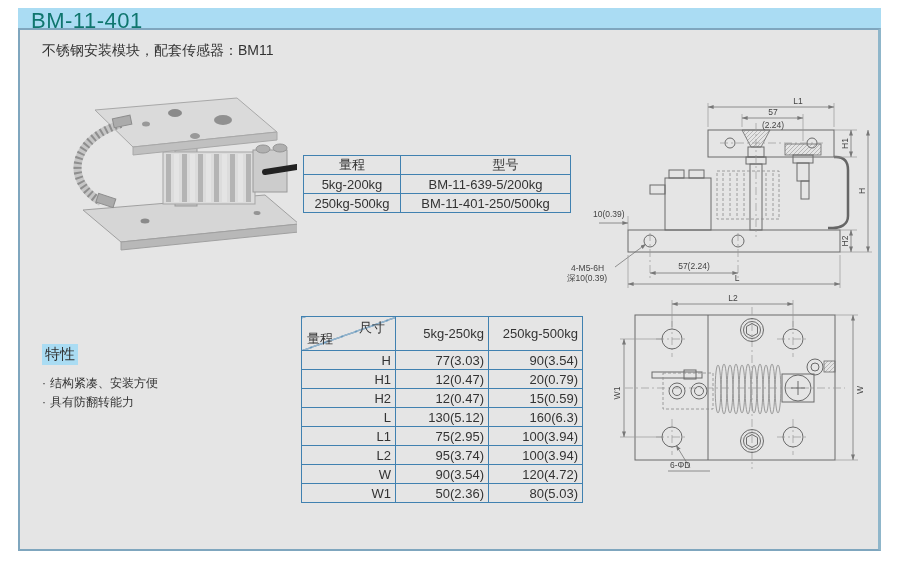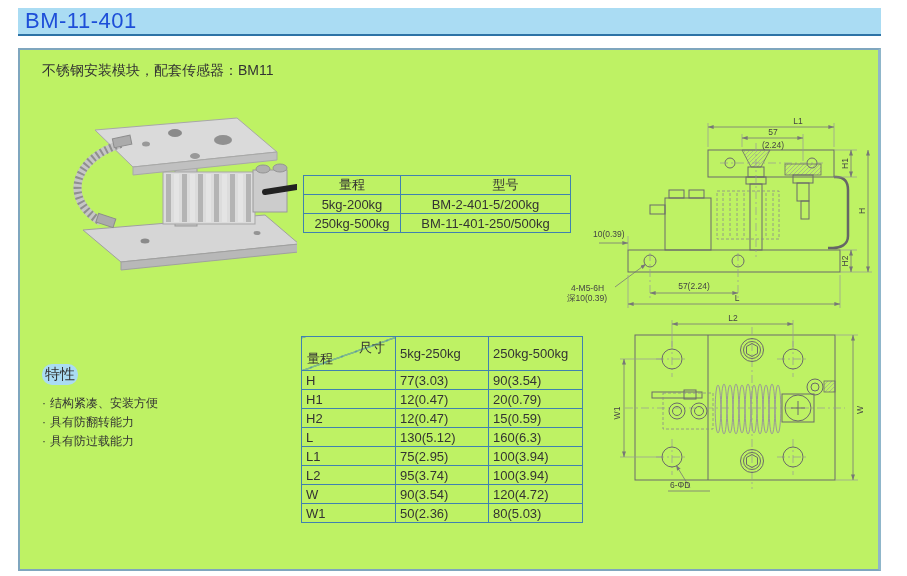--- a/index.html
+++ b/index.html
@@ -2,47 +2,47 @@
 <html><head>
 <meta charset="utf-8">
 <style>
   * { margin:0; padding:0; box-sizing:border-box; }
   html,body { background:#ffffff; }
   body { font-family:"Liberation Sans","DejaVu Sans",sans-serif; color:#333; }
   .page { position:relative; width:907px; height:576px; background:#fff; overflow:hidden; }
 
   .title-bar { position:absolute; left:18px; top:8px; width:863px; height:28px;
                background:#aadcf3; border-bottom:2px solid #2d73a6; }
-  .title-bar .title { display:inline-block; padding-left:7px; line-height:26px;
-               font-size:22px; color:#1d4ed8; letter-spacing:0.5px; }
-
-  .content { position:absolute; left:18px; top:48px; width:863px; height:523px;
-             border:2px solid #7fa6be; border-right:3px solid #8fb6ca; background:#bef264; }
+  .title-bar .title { display:inline-block; padding-left:13px; line-height:26px;
+               font-size:22px; color:#0f766e; letter-spacing:0.5px; }
+
+  .content { position:absolute; left:18px; top:28px; width:863px; height:523px;
+             border:2px solid #7fa6be; border-right:3px solid #8fb6ca; background:#e5e5e5; }
 
   .subtitle { position:absolute; left:22px; top:12px; font-size:14px; color:#333; }
 
   .photo { position:absolute; left:5px; top:62px; width:272px; height:162px; }
 
   
   .model-table { position:absolute; left:283px; top:125px; border-collapse:collapse; }
   .model-table td, .model-table th { border:1px solid #4081b0; font-size:13px; font-weight:normal;
        text-align:center; color:#333; height:19px; padding:0 8px; white-space:nowrap; }
   .model-table .c-range { width:97px; }
   .model-table .c-model { width:170px;padding-left:48px; }
 
   
   .features { position:absolute; left:22px; top:314px; }
   .features-title { display:inline-block; background:#aadcf3; color:#333; font-size:15px;
-                    padding:1px 3px; margin-bottom:9px;border-radius:10px; }
+                    padding:1px 3px; margin-bottom:9px; }
   .feature-item { font-size:12px; color:#333; line-height:19px; white-space:nowrap; }
   .feature-item .bullet { margin-right:4px; }
 
   
   .dim-table { position:absolute; left:281px; top:286px; border-collapse:collapse; table-layout:fixed; }
-  .dim-table td { border:1px solid #4081b0; font-size:13px; text-align:left; color:#333;
+  .dim-table td { border:1px solid #4081b0; font-size:13px; text-align:right; color:#333;
                   height:19px; padding:0 4px; white-space:nowrap; }
   .dim-table col.c1 { width:94px; } .dim-table col.c2 { width:93px; } .dim-table col.c3 { width:94px; }
   .dim-table .corner { position:relative; height:34px; padding:0;
       background:linear-gradient(to bottom right, transparent 49.2%, #4081b0 49.2%, #4081b0 50.8%, transparent 50.8%); }
   .corner .tr { position:absolute; top:2px; right:10px; font-size:13px; }
   .corner .bl { position:absolute; bottom:2px; left:5px; font-size:13px; }
 
   .drawing { position:absolute; }
   .side-view { left:545px; top:57px; width:310px; height:205px; }
   .top-view  { left:590px; top:257px; width:265px; height:250px; }
@@ -121,21 +121,21 @@
     </svg>
 
     <table class="model-table">
       <tbody>
           <tr>
         <td class="c-range">量程</td>
         <td class="c-model">型号</td>
       </tr>
       <tr>
         <td>5kg-200kg</td>
-        <td>BM-2-401-5/200kg</td>
+        <td>BM-11-639-5/200kg</td>
       </tr>
       <tr>
         <td>250kg-500kg</td>
         <td>BM-11-401-250/500kg</td>
       </tr>
     </tbody>
       </table>
 
     <svg class="drawing side-view" viewBox="0 0 310 205">
 
@@ -214,21 +214,20 @@
       <line class="extline" x1="63" y1="168" x2="63" y2="201"></line>
         <line class="extline" x1="275" y1="168" x2="275" y2="201"></line>
       <line class="dimline" x1="63" y1="197" x2="275" y2="197" marker-start="url(#arr)" marker-end="url(#arr)"></line>
       <text class="dimtxt" x="172" y="194" text-anchor="middle">L</text>
     </svg>
 
     <div class="features">
       <div><span class="features-title">特性</span></div>
       <div class="feature-item"><span class="bullet">·</span><span>结构紧凑、安装方便</span></div>
       <div class="feature-item"><span class="bullet">·</span><span>具有防翻转能力</span></div>
-      <div class="feature-item"><span class="bullet">·</span><span>具有防过载能力</span></div>
     </div>
 
     <table class="dim-table">
       <colgroup>
           <col class="c1">
           <col class="c2">
           <col class="c3">
         </colgroup>
       <tbody>
           <tr>

